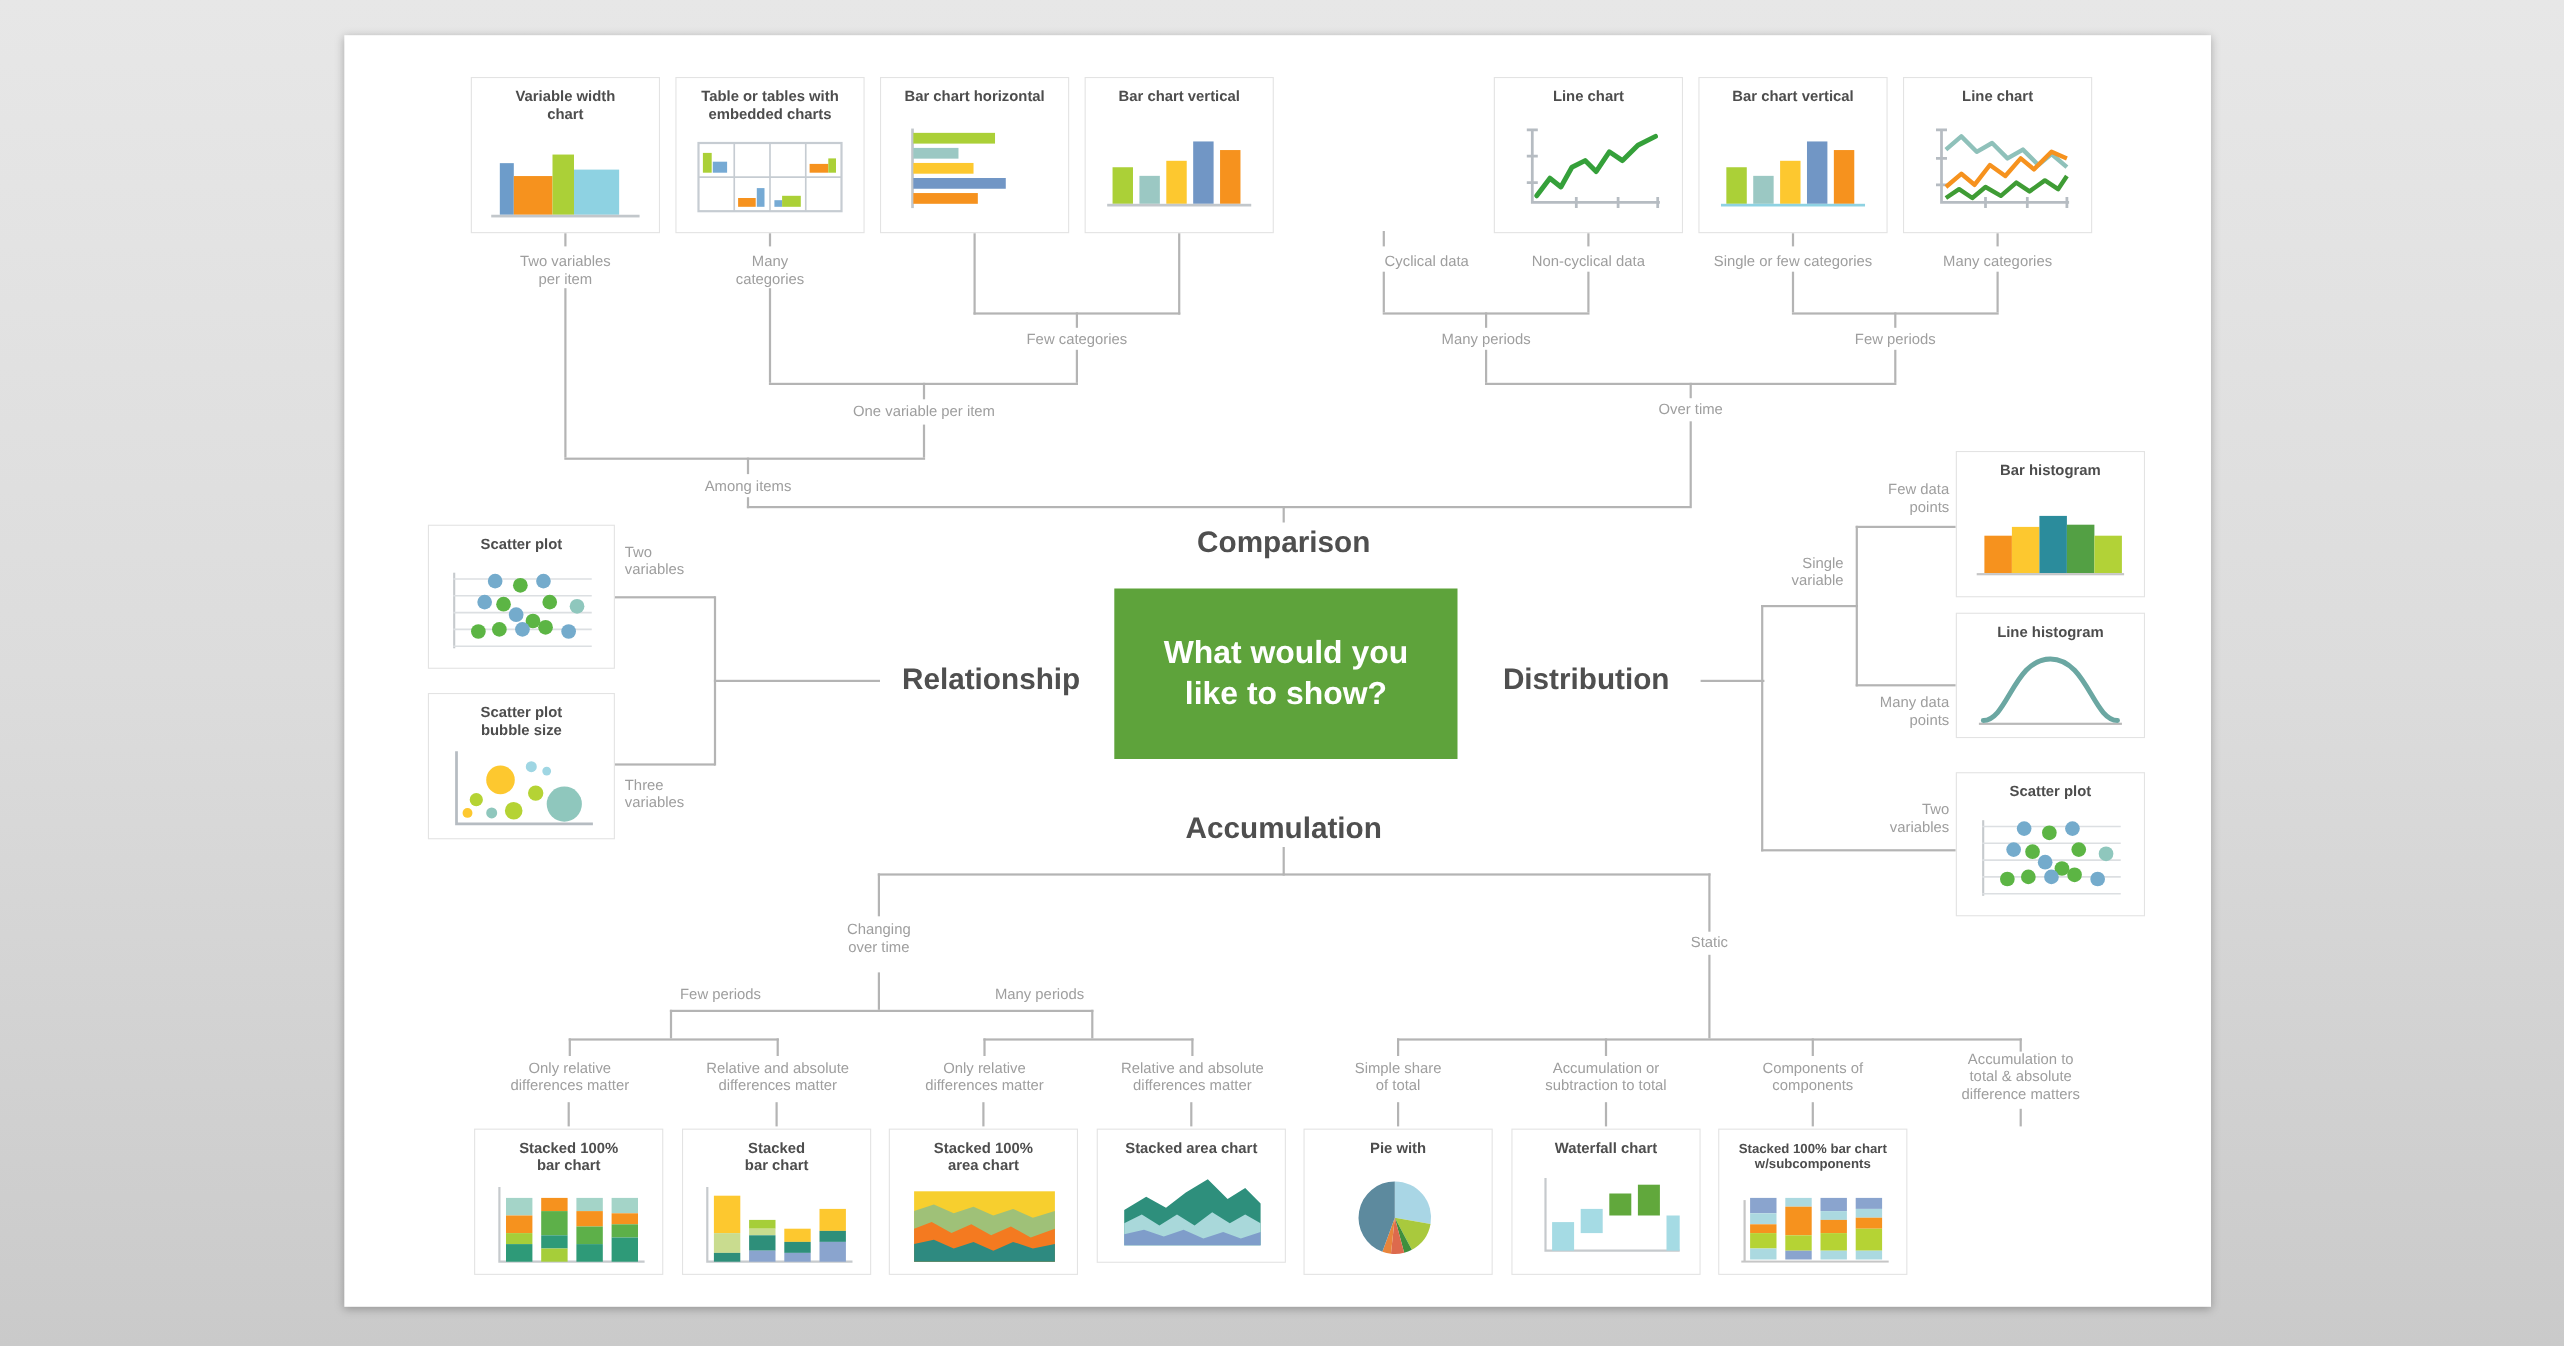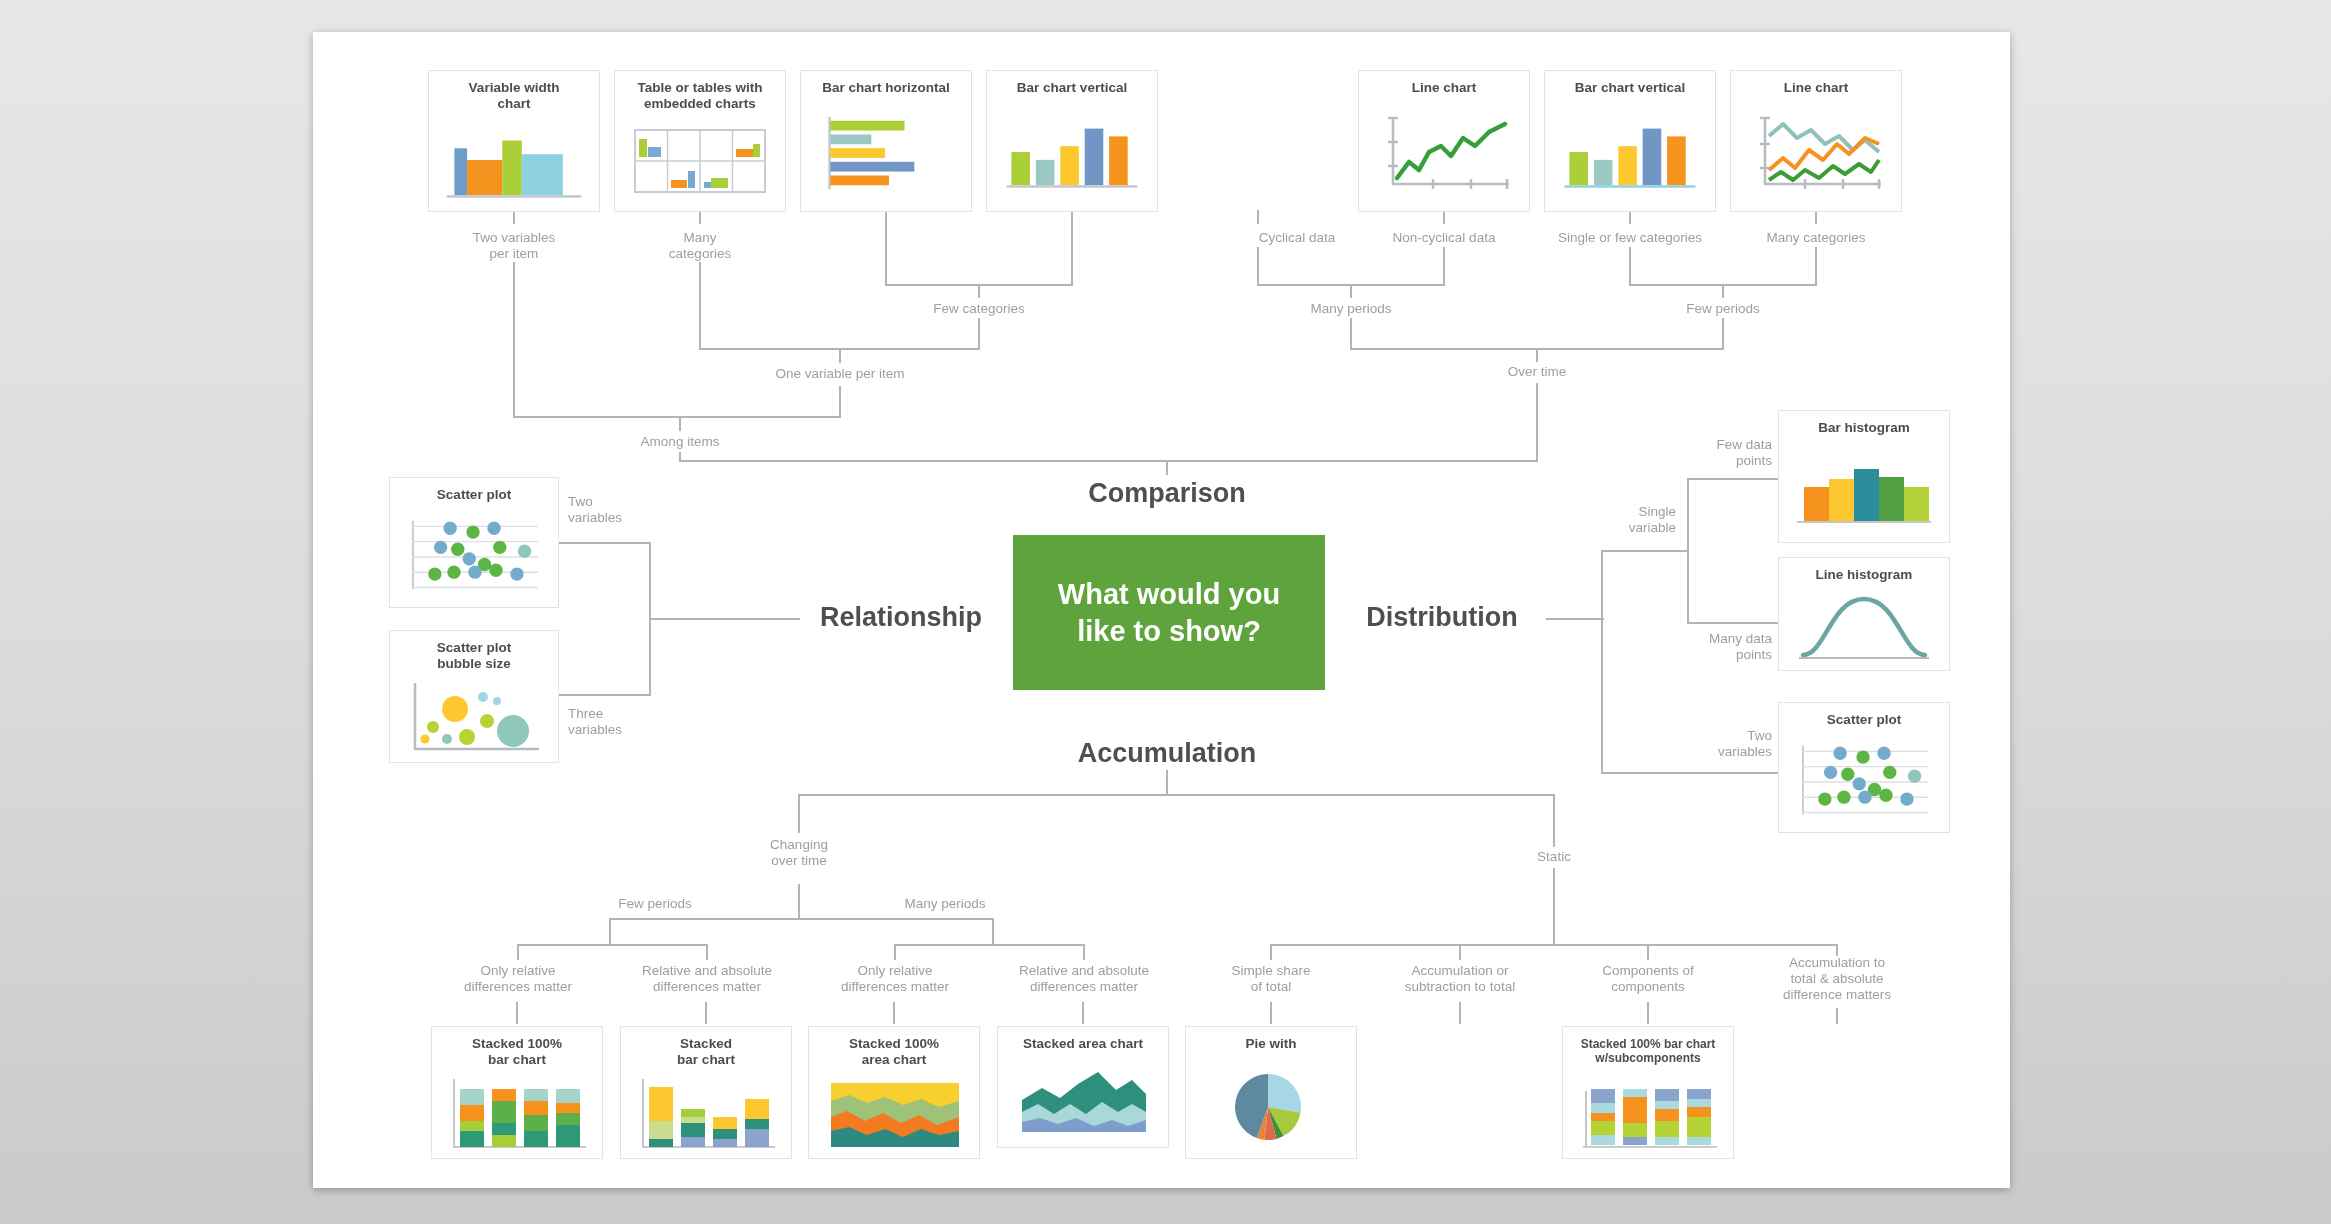--- a/index.html
+++ b/index.html
@@ -444,20 +444,33 @@
       <svg width="150" height="80" viewBox="0 0 150 80">
         <path d="M72,42 L72,9 A33,33 0 0 1 104.5,47.7 Z" fill="#a9d6e5"></path>
         <path d="M72,42 L104.5,47.7 A33,33 0 0 1 87.5,71.1 Z" fill="#a9c93d"></path>
         <path d="M72,42 L87.5,71.1 A33,33 0 0 1 80.5,73.9 Z" fill="#3f8f3d"></path>
         <path d="M72,42 L80.5,73.9 A33,33 0 0 1 68.5,74.8 Z" fill="#dd6a4d"></path>
         <path d="M72,42 L68.5,74.8 A33,33 0 0 1 60.7,73.0 Z" fill="#e8853c"></path>
         <path d="M72,42 L60.7,73.0 A33,33 0 0 1 72,9 Z" fill="#5d8a9e"></path>
       </svg>
     </div>
   </div>
+  <div class="card" style="left:1374px;top:1026px;height:133px">
+    <div class="ct">Waterfall chart</div>
+    <div class="th">
+      <svg width="150" height="80" viewBox="0 0 150 80">
+        <path d="M20,6 V72 H142" fill="none" stroke="#c6cacd" stroke-width="2"></path>
+        <rect x="26" y="46" width="20" height="26" fill="#a5dbe4"></rect>
+        <rect x="52" y="34" width="20" height="22" fill="#a5dbe4"></rect>
+        <rect x="78" y="20" width="20" height="20" fill="#61a83c"></rect>
+        <rect x="104" y="12" width="20" height="28" fill="#61a83c"></rect>
+        <rect x="130" y="40" width="12" height="32" fill="#a5dbe4"></rect>
+      </svg>
+    </div>
+  </div>
   <div class="card" style="left:1562px;top:1026px;height:133px">
     <div class="ct sm">Stacked 100% bar chart
 w/subcomponents</div>
     <div class="th">
       <svg width="150" height="78" viewBox="0 0 150 78">
         <rect x="12" y="18" width="2" height="56" fill="#c6c6c6"></rect>
         <rect x="10" y="73" width="134" height="1.8" fill="#c6c6c6"></rect>
         <rect x="18" y="16" width="24" height="14" fill="#8aa4ce"></rect>
           <rect x="18" y="30" width="24" height="10" fill="#abd9e0"></rect>
           <rect x="18" y="40" width="24" height="8" fill="#f6921e"></rect>

